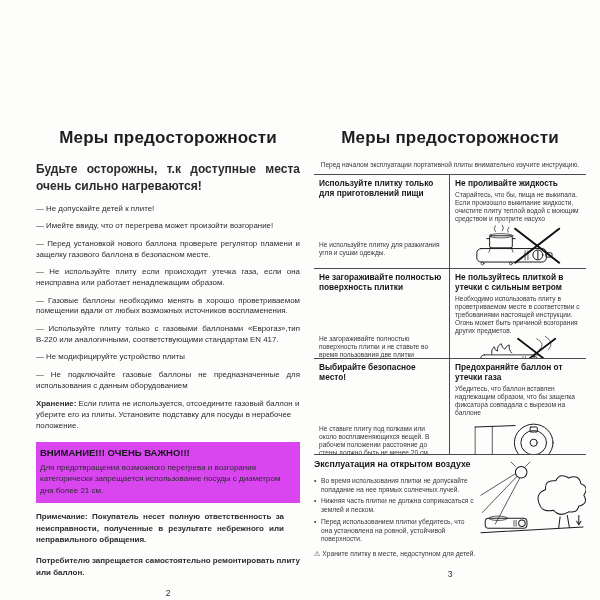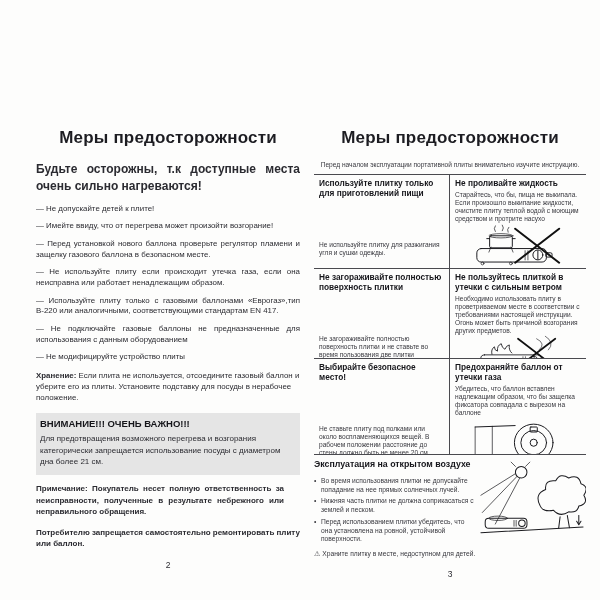--- a/index.html
+++ b/index.html
@@ -15,21 +15,21 @@
 
   .doc-title{
     font-size:17px;font-weight:bold;text-align:center;
     margin:0 0 13px 0;letter-spacing:.2px;color:#1d1d22;
   }
   
   .intro{font-size:12px;font-weight:bold;text-align:justify;line-height:1.4;margin:0 0 9px 0;}
   .dash-par{font-size:7.9px;line-height:1.35;text-align:justify;margin:0 0 7px 0;}
   .storage{font-size:7.9px;line-height:1.4;margin:4px 0 10px 0;}
   .storage b{font-weight:bold;}
-  .warn-block{background:#e5e5e5;padding:5px 6px 7px 4px;margin:0 0 8px 0;}
+  .warn-block{background:#d946ef;padding:5px 6px 7px 4px;margin:0 0 8px 0;}
   .warn-title{font-size:9.5px;font-weight:bold;margin:0 0 4px 0;color:#15151a;}
   .warn-text{font-size:8px;line-height:1.45;margin:0;}
   .note-par{font-size:8px;font-weight:bold;line-height:1.45;text-align:justify;margin:0 16px 9px 0;}
   .final-par{font-size:8px;font-weight:bold;line-height:1.45;margin:0;}
   .page-num{font-size:8.5px;text-align:center;margin-top:10px;}
 
   
   .subtitle{font-size:6.6px;text-align:center;margin:0 0 6px 0;color:#3a3a40;}
   .grid{
     display:grid;grid-template-columns:1fr 1fr;
@@ -66,23 +66,24 @@
 <body>
 
 <div class="page page-left">
   <h1 class="doc-title">Меры предосторожности</h1>
   <p class="intro">Будьте осторожны, т.к доступные места очень сильно нагреваются!</p>
 
   <p class="dash-par">— Не допускайте детей к плите!</p>
   <p class="dash-par">— Имейте ввиду, что от перегрева может произойти возгорание!</p>
   <p class="dash-par">— Перед установкой нового баллона проверьте регулятор пламени и защелку газового баллона в безопасном месте.</p>
   <p class="dash-par">— Не используйте плиту если происходит утечка газа, если она неисправна или работает ненадлежащим образом.</p>
+  <p class="dash-par">— Газовые баллоны необходимо менять в хорошо проветриваемом помещении вдали от любых возможных источников воспламенения.</p>
   <p class="dash-par">— Используйте плиту только с газовыми баллонами «Еврогаз»,тип В-220 или аналогичными, соответствующими стандартам EN 417.</p>
+  <p class="dash-par">— Не модифицируйте устройство плиты</p>
   <p class="dash-par">— Не подключайте газовые баллоны не предназначенные для использования с данным оборудованием</p>
-  <p class="dash-par">— Не модифицируйте устройство плиты</p>
 
   <p class="storage"><b>Хранение:</b><span> Если плита не используется, отсоедините газовый баллон и уберите его из плиты. Установите подставку для посуды в нерабочее положение.</span></p>
 
   <div class="warn-block">
     <p class="warn-title">ВНИМАНИЕ!!! ОЧЕНЬ ВАЖНО!!!</p>
     <p class="warn-text">Для предотвращения возможного перегрева и возгорания категорически запрещается использование  посуды с диаметром дна более 21 см.</p>
   </div>
 
   <p class="note-par"><span>Примечание:</span><span> Покупатель несет полную ответственность за неисправности, полученные в результате небрежного или неправильного обращения.</span></p>
 

